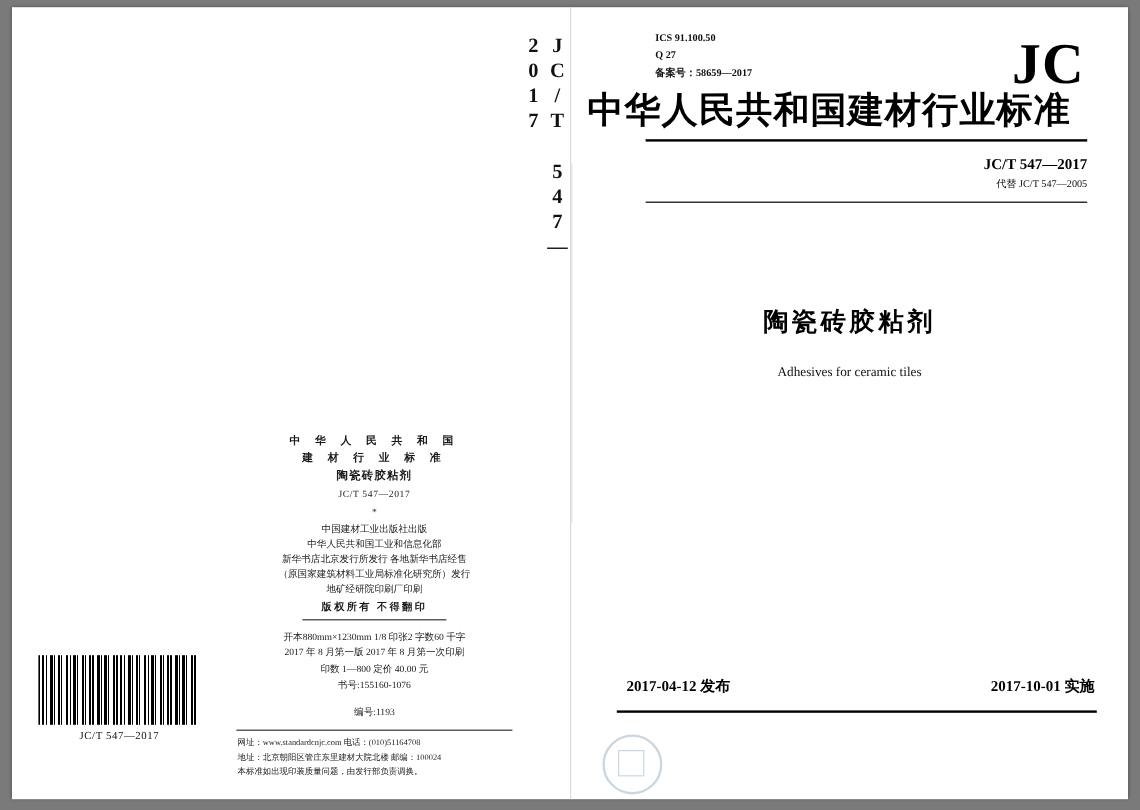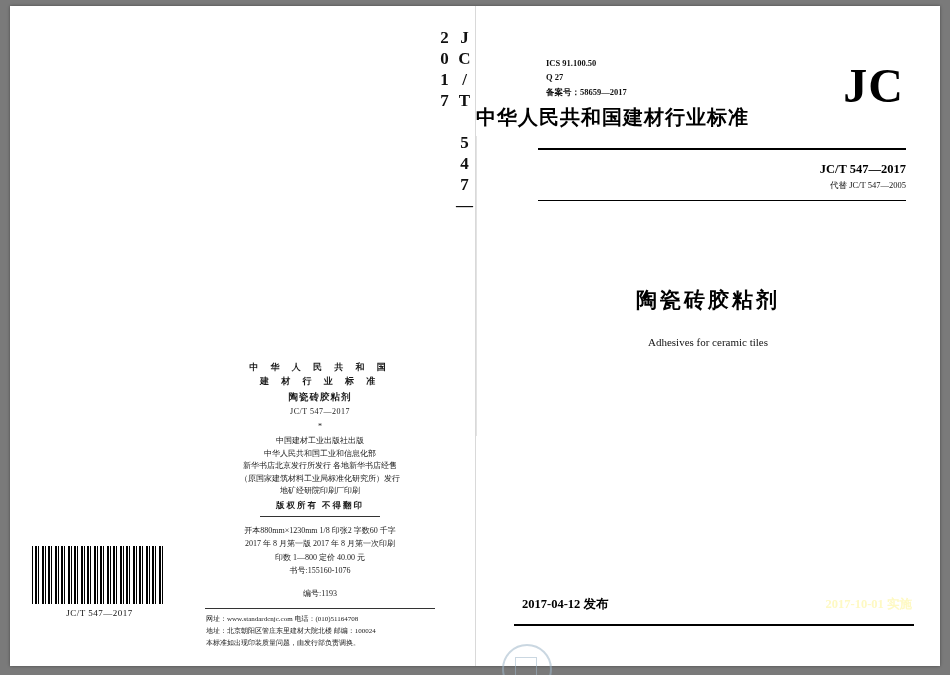--- a/index.html
+++ b/index.html
@@ -62,21 +62,21 @@
   .spine-line {
     position: absolute;
     left: 466px;
     top: 130px;
     width: 1px;
     height: 300px;
     background: #e3e3e3;
   }
   .imprint {
     position: absolute;
-    left: 190px;
+    left: 182px;
     top: 355px;
     width: 240px;
     text-align: center;
     color: #1a1a1a;
     font-size: 8px;
     line-height: 1.55;
   }
   .imprint .head1 {
     font-size: 9px;
     letter-spacing: 5px;
@@ -160,21 +160,20 @@
     letter-spacing: 0.5px;
     color: #111;
   }
   
   .front-cover {
     position: absolute;
     left: 476px;
     top: 6px;
     width: 464px;
     height: 482px;
-    margin-top: 32px;
   }
   .ics-block {
     position: absolute;
     left: 70px;
     top: 18px;
     font-size: 8.5px;
     line-height: 1.7;
     color: #111;
     font-weight: bold;
   }
@@ -186,22 +185,22 @@
     font-weight: bold;
     font-size: 48px;
     letter-spacing: 1px;
     color: #000;
   }
   .std-title {
     position: absolute;
     left: 0;
     right: 34px;
     top: 66px;
-    text-align: left;
-    font-size: 20px;
+    text-align: center;
+    font-size: 30px;
     font-weight: bold;
     letter-spacing: 1px;
     color: #000;
   }
   .rule-top {
     position: absolute;
     left: 62px;
     right: 34px;
     top: 110px;
     height: 2px;
@@ -267,21 +266,21 @@
     font-size: 12.5px;
     font-weight: bold;
     color: #000;
   }
   .date-impl {
     position: absolute;
     right: 28px;
     top: 558px;
     font-size: 12.5px;
     font-weight: bold;
-    color: #fef9c3;
+    color: #000000;
   }
   .issuer {
     position: absolute;
     left: 0;
     right: 0;
     top: 598px;
     text-align: center;
     font-size: 17px;
     font-weight: bold;
     letter-spacing: 1px;

